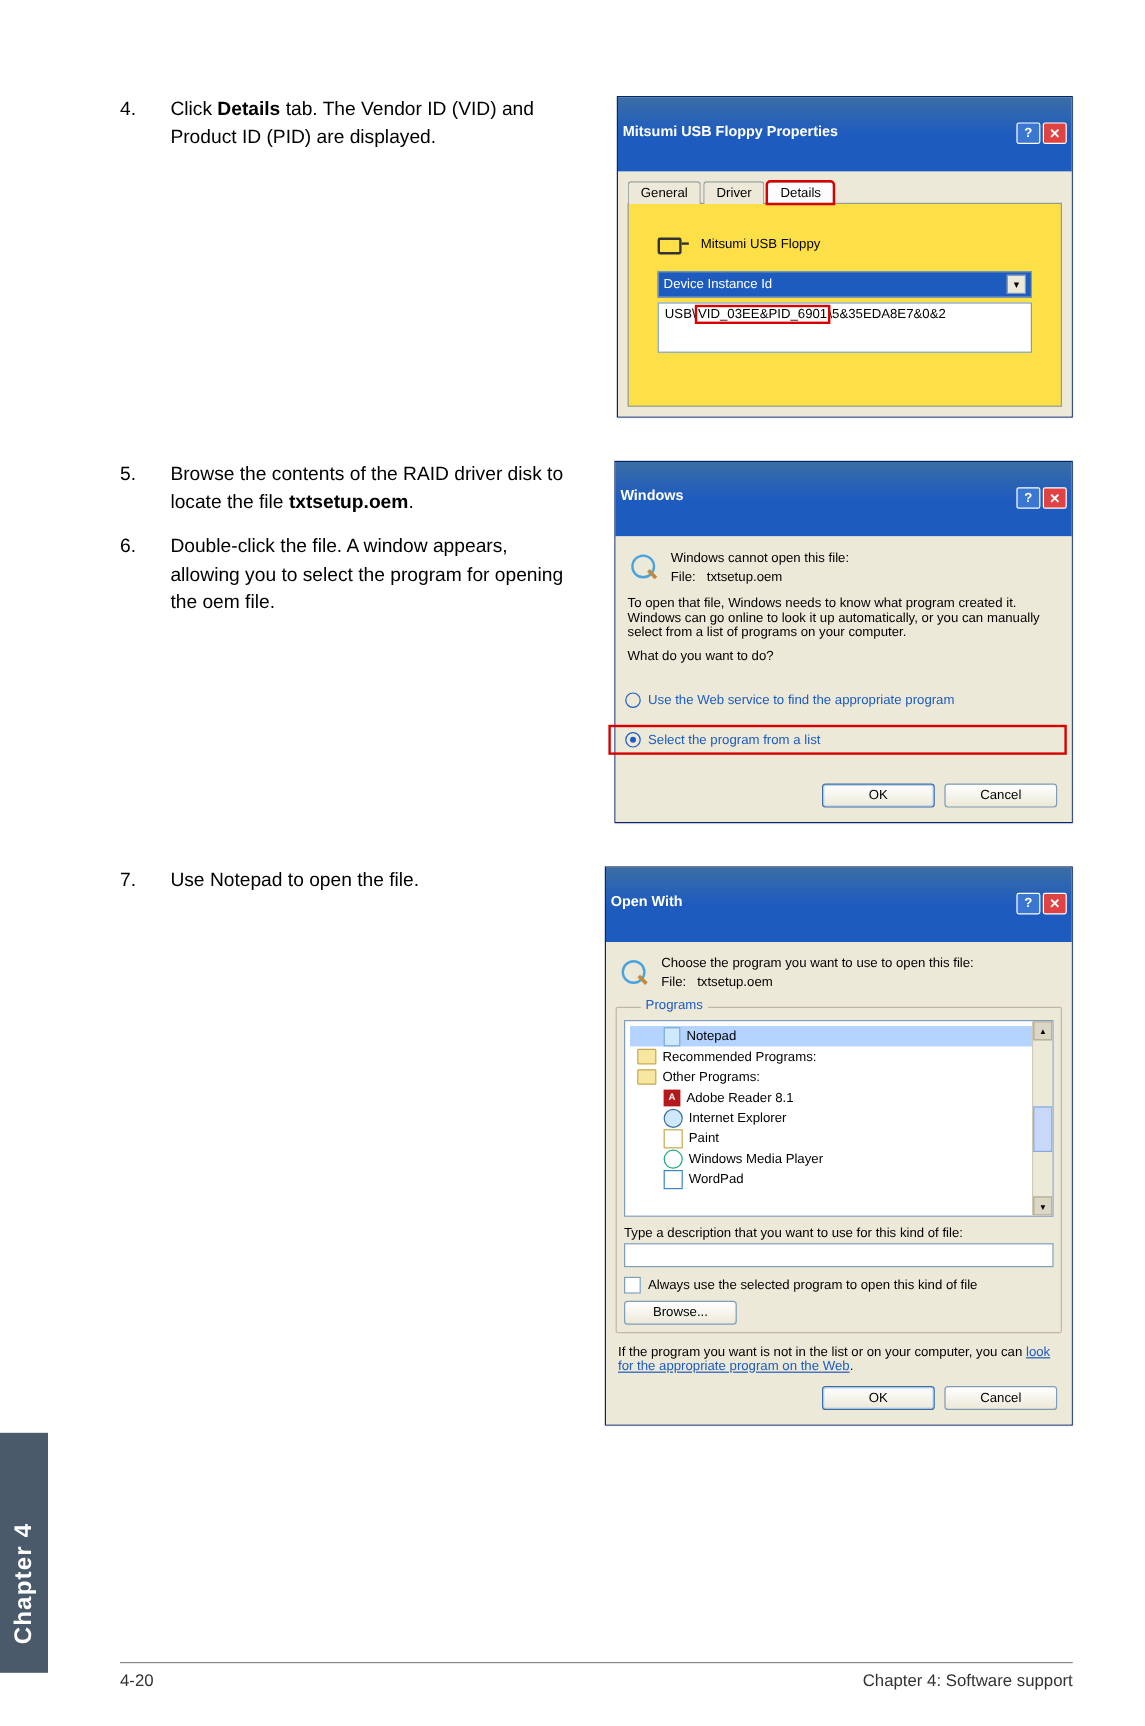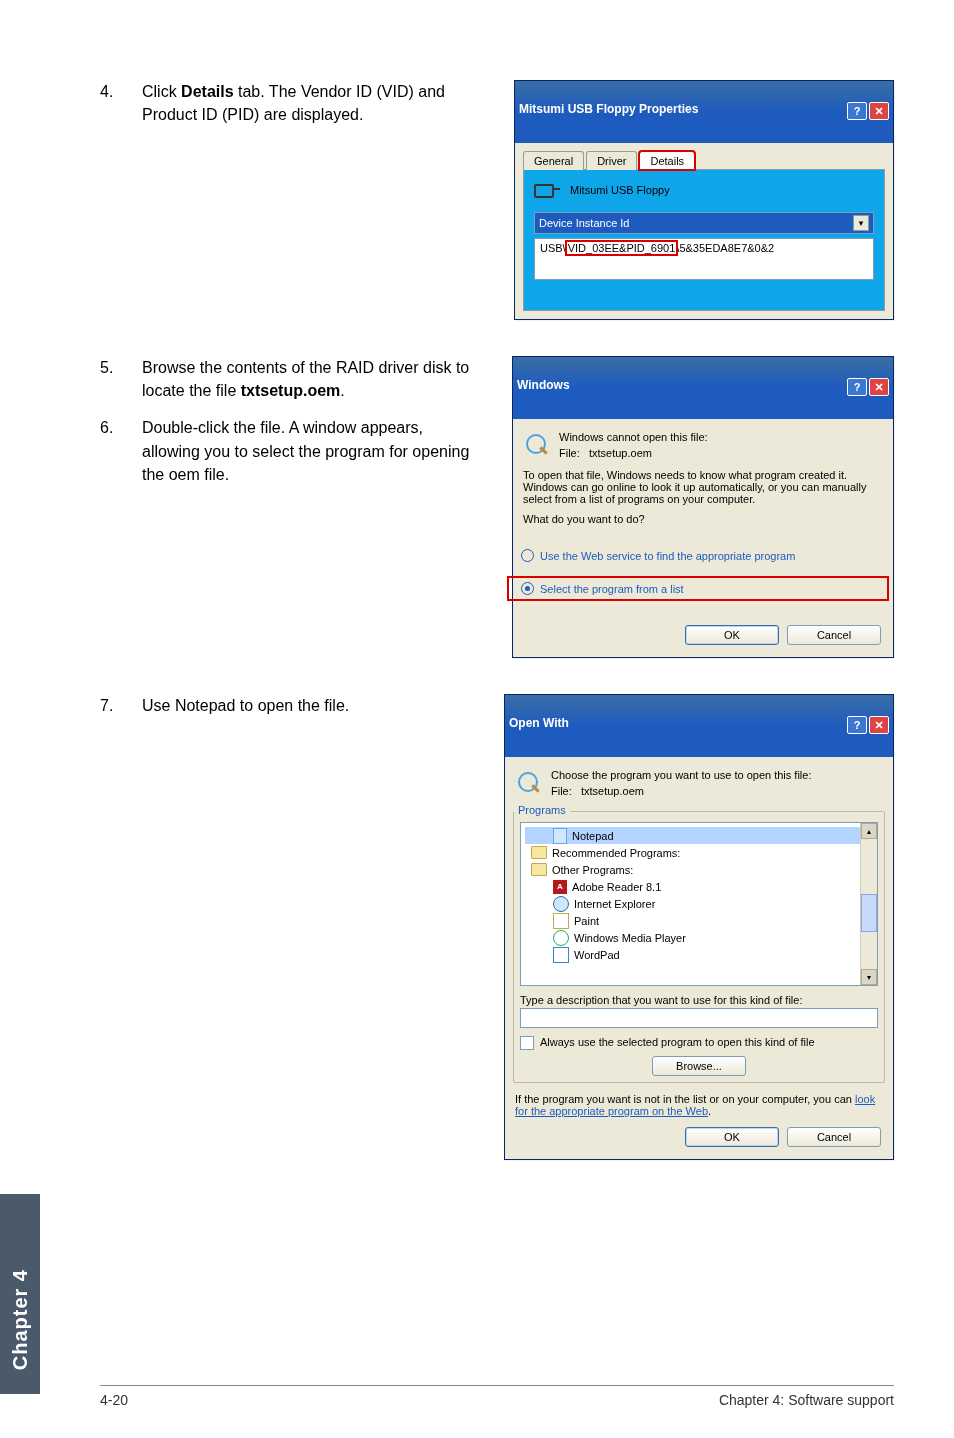--- a/index.html
+++ b/index.html
@@ -20,21 +20,21 @@
 .t-btn{width:18px;height:16px;border:1px solid #fff;display:inline-flex;align-items:center;justify-content:center;margin-left:2px;font-size:11px;font-weight:bold;border-radius:2px}
 .t-help{background:#3b77d1;color:#fff}
 .t-close{background:#e04343;color:#fff}
 .dlg-body{background:#ece9d8;padding:8px}
 
 
 .d1{width:378px}
 .tabs{display:flex;align-items:flex-end;margin-bottom:-1px}
 .tab{border:1px solid #919b9c;border-bottom:none;background:#ece9d8;padding:3px 10px;margin-right:2px;border-radius:3px 3px 0 0;font-size:11px}
 .tab.sel{background:#fcfcfe;position:relative;z-index:2;outline:2px solid #d80000;outline-offset:-1px}
-.tabpane{border:1px solid #919b9c;background:#0ea5e9;padding:10px;min-height:120px}
+.tabpane{border:1px solid #919b9c;background:#fde047;padding:24px;min-height:120px}
 .dev-row{display:flex;align-items:center;margin-bottom:12px}
 .dev-icon{width:26px;height:20px;position:relative;margin-right:10px}
 .dev-icon:before{content:"";position:absolute;left:0;top:4px;width:16px;height:10px;border:2px solid #333;border-radius:2px}
 .dev-icon:after{content:"";position:absolute;right:0;top:8px;width:6px;height:2px;background:#333}
 .prop-select{background:#1e5bbf;color:#fff;padding:2px 4px;width:100%;box-sizing:border-box;display:flex;align-items:center;justify-content:space-between;border:1px solid #7f9db9}
 .chev{width:14px;height:14px;background:#ece9d8;color:#000;display:inline-flex;align-items:center;justify-content:center;font-size:9px;border:1px solid #7f9db9}
 .listbox{border:1px solid #7f9db9;background:#fff;margin-top:4px;padding:3px 4px;min-height:34px}
 .redbox-a{outline:2px solid #d80000;padding:0 1px}
 .prefix{display:inline-block;padding:0 1px}
 
@@ -50,41 +50,41 @@
 .radio.checked:before{content:"";width:5px;height:5px;background:#1e5bbf;border-radius:50%}
 .bluelink{color:#1e5bbf}
 .sel-box{outline:2px solid #d80000;outline-offset:2px;padding:2px 0;margin-left:-10px;padding-left:10px}
 .btn-row{display:flex;justify-content:flex-end;gap:8px;padding:10px 4px 4px 4px}
 .xp-btn{min-width:72px;padding:3px 10px;border:1px solid #7f9db9;border-radius:3px;background:linear-gradient(#fff,#ece9d8);font-size:11px;text-align:center}
 .xp-btn.def{border:1px solid #3a6ea5;box-shadow:0 0 0 1px #bcd4f6 inset}
 
 
 .d3{width:388px}
 .groupbox{border:1px solid #bfb8a5;border-radius:2px;margin-top:4px;position:relative;padding:10px 6px 6px 6px}
-.groupbox .legend{position:absolute;top:-8px;left:0;background:#ece9d8;padding:0 4px;color:#1e5bbf;font-size:11px}
+.groupbox .legend{position:absolute;top:-8px;left:20px;background:#ece9d8;padding:0 4px;color:#1e5bbf;font-size:11px}
 .progbox{border:1px solid #7f9db9;background:#fff;height:158px;overflow:hidden;position:relative;padding:2px 0}
 .scroll{position:absolute;right:0;top:0;bottom:0;width:16px;background:#ece9d8;border-left:1px solid #cfcab5;display:flex;flex-direction:column;justify-content:space-between;align-items:center}
 .scroll .sbtn{width:14px;height:14px;background:#dcd7c5;border:1px solid #b0a98f;font-size:8px;display:flex;align-items:center;justify-content:center}
 .scroll .thumb{width:14px;height:36px;background:#c7d8f8;border:1px solid #8aa8e0;margin-top:18px}
 .tree{padding:2px 4px;font-size:11px}
 .tree-row{display:flex;align-items:center;height:17px;white-space:nowrap}
 .ind1{padding-left:6px}.ind2{padding-left:28px}
 .ico{width:14px;height:14px;margin-right:5px;display:inline-flex;align-items:center;justify-content:center;font-size:10px}
 .ico-folder{background:#f7e7a1;border:1px solid #c6a94e;border-radius:1px;width:14px;height:11px}
 .ico-note{background:#cfe8fb;border:1px solid #6fa8d8;width:12px;height:14px}
 .sel-note{background:#b5d3ff}
 .ico-adobe{background:#b51a1a;color:#fff;font-size:8px;font-weight:bold}
 .ico-ie{background:#cfe8fb;border:1px solid #3a6ea5;border-radius:50%}
 .ico-paint{background:#fff;border:1px solid #c6a94e}
 .ico-wmp{background:#fff;border:1px solid #2a7; border-radius:50%}
 .ico-pfax{background:#a7d895;border:1px solid #5c9b4a}
 .ico-wp{background:#fff;border:1px solid #3a85c8}
 .tinput{width:100%;box-sizing:border-box;border:1px solid #7f9db9;background:#fff;height:20px;margin:2px 0 8px 0}
 .chk{width:12px;height:12px;border:1px solid #7f9db9;background:#fff;margin-right:6px;display:inline-block;vertical-align:middle}
-.rt{display:flex;justify-content:center;margin-top:6px}
+.rt{display:flex;justify-content:flex-start;margin-top:6px}
 .weblink{color:#1e5bbf;text-decoration:underline}
 
 
 .sidetab{position:absolute;left:0;bottom:44px;width:40px;height:200px;background:#4a5a6a;border-radius:0 0 0 0;display:flex;align-items:flex-end;justify-content:center;padding-bottom:24px;box-sizing:border-box}
 .sidetab span{color:#fff;font-weight:bold;writing-mode:vertical-rl;transform:rotate(180deg);font-size:20px;letter-spacing:1px}
 
 
 .footer{position:absolute;left:100px;right:60px;bottom:30px;border-top:1px solid #888;display:flex;justify-content:space-between;font-size:14px;padding-top:6px;color:#333}
 </style>
 </head>

